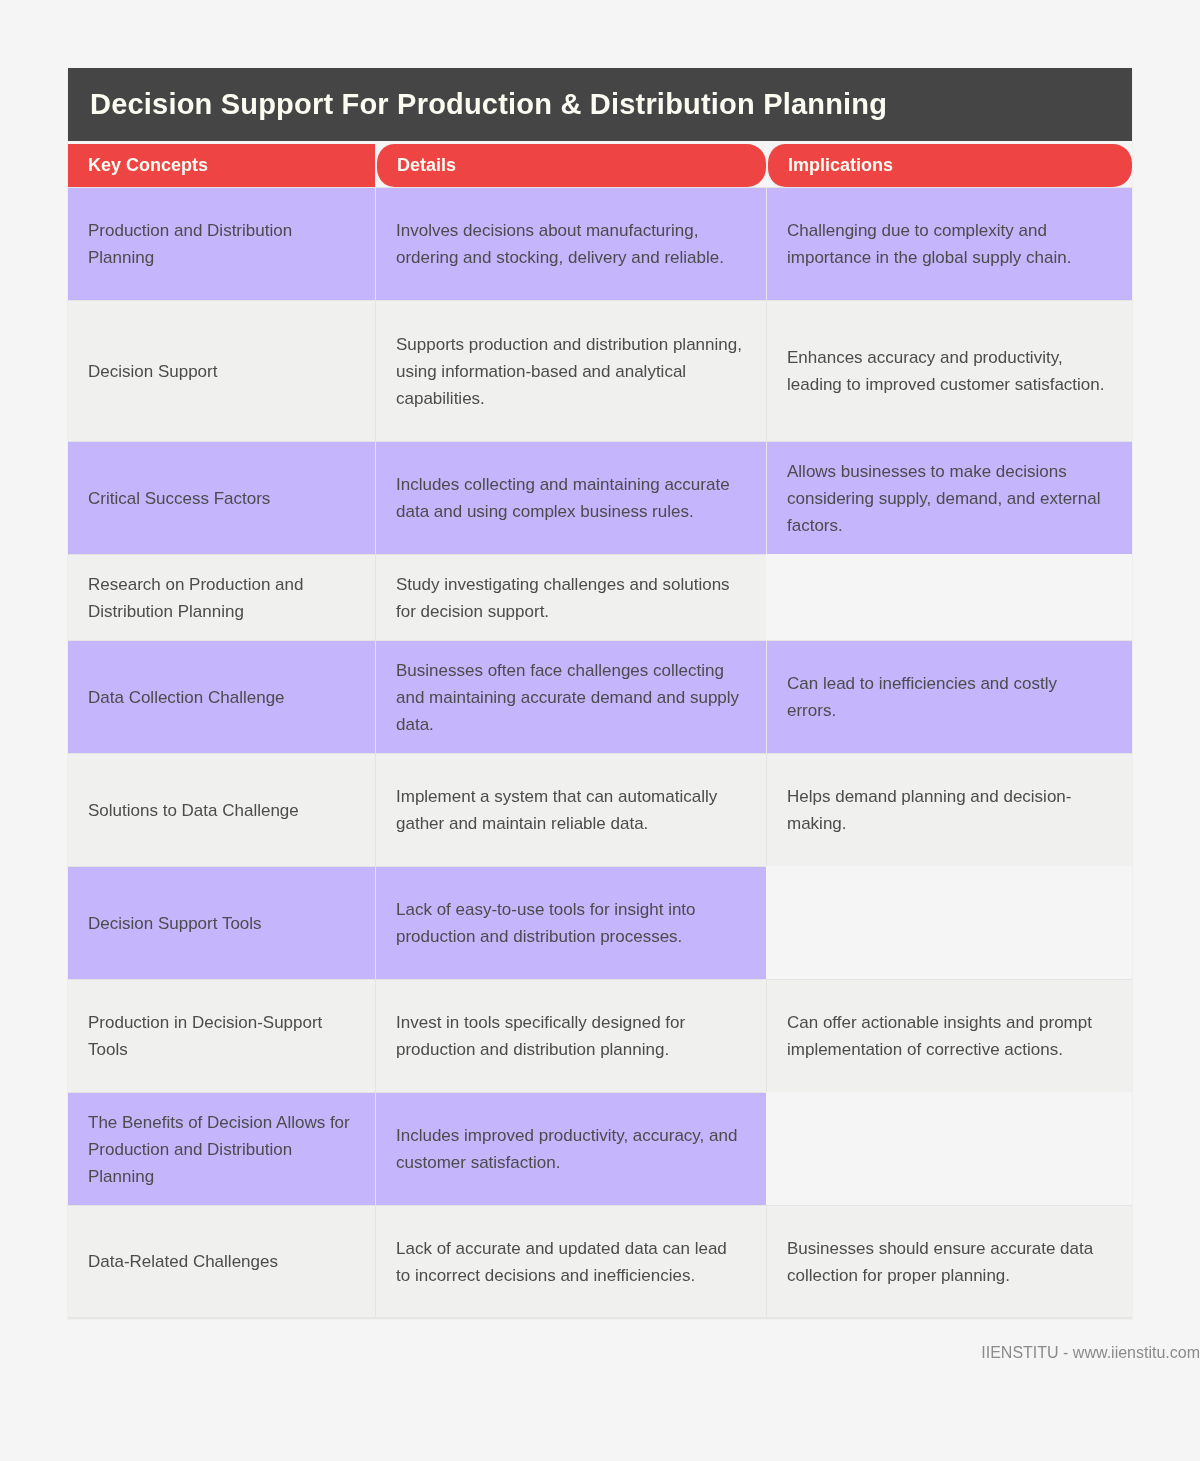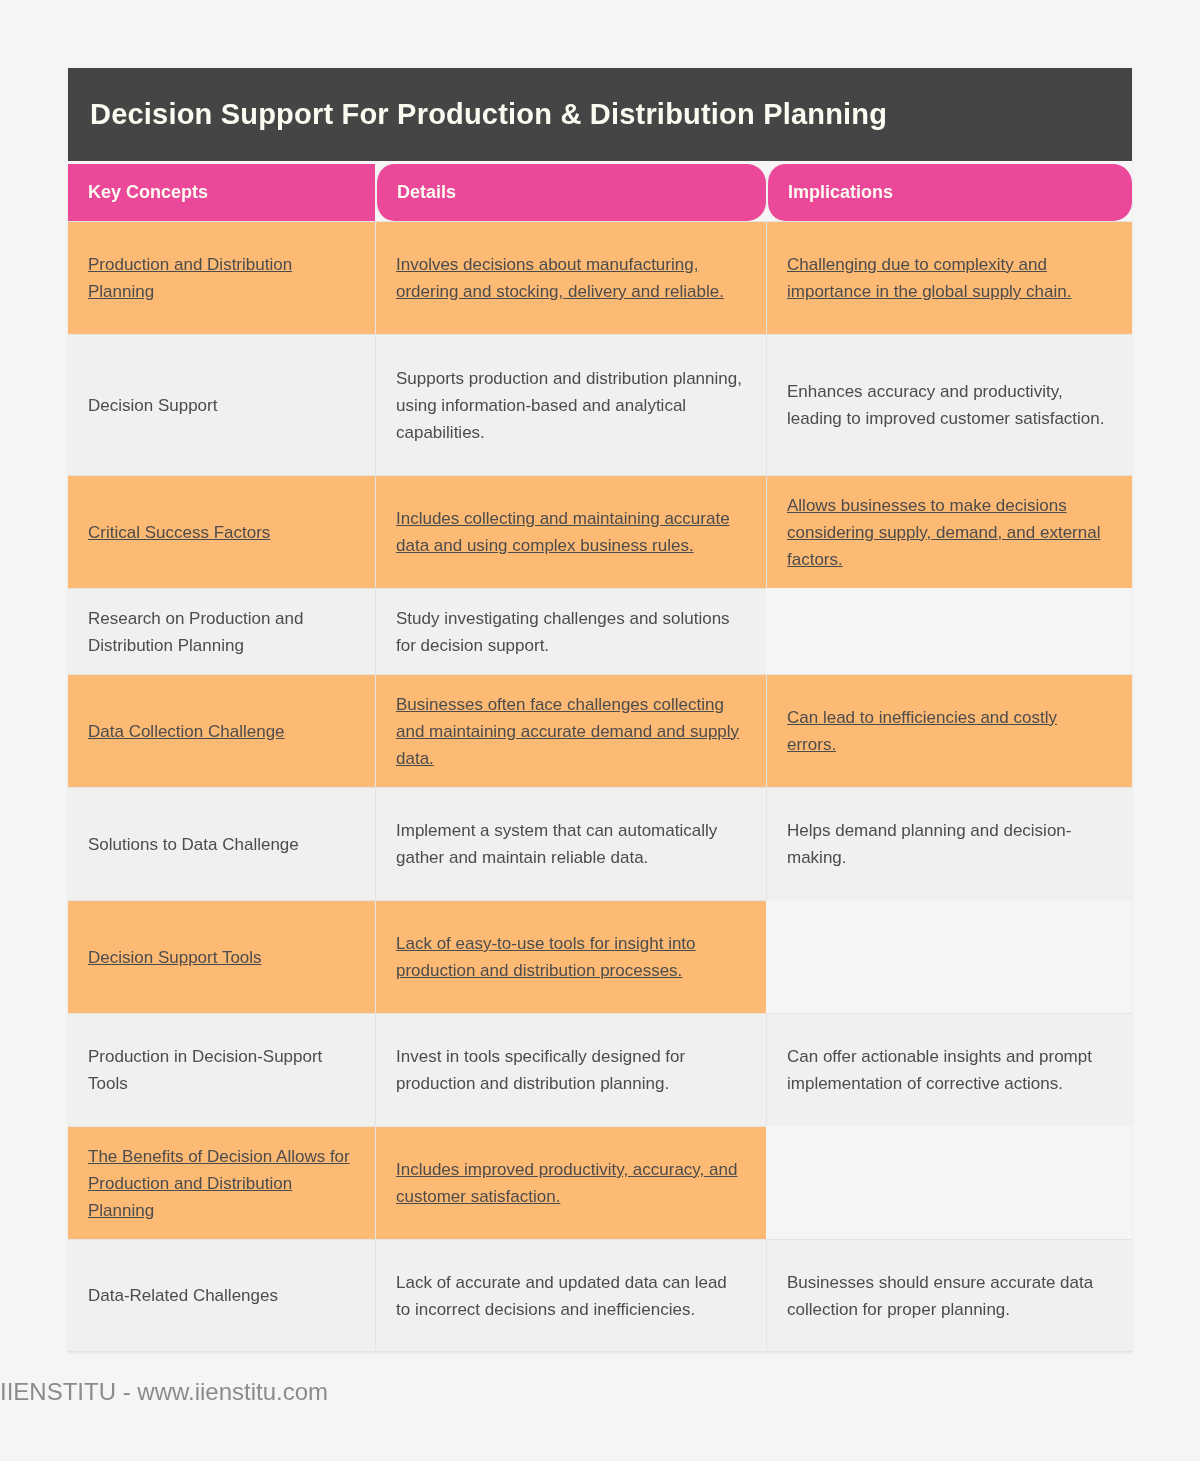--- a/index.html
+++ b/index.html
@@ -16,68 +16,68 @@
     box-shadow: 0 1px 2px rgba(0,0,0,0.08);
   }
 
   .title-bar {
     background: #454545;
     color: #fbfbf2;
     font-size: 29px;
     font-weight: bold;
     letter-spacing: 0.2px;
     padding: 0 22px;
-    height: 96px;
+    height: 76px;
     display: flex;
     align-items: center;
     border-bottom: 3px solid #f5f5f6;
   }
 
   .header-row { display: flex; }
   .header-cell {
-    background: #ec4899;
+    background: #ef4444;
     color: #fbfbf2;
     font-size: 18px;
     font-weight: bold;
     padding: 0 20px;
-    height: 57px;
+    height: 43px;
     display: flex;
     align-items: center;
   }
   .header-cell + .header-cell { border-left: 2px solid #f0f0f0; border-radius: 19px; }
 
   .col-1 { width: 307px; flex: 0 0 307px; }
   .col-2 { width: 391px; flex: 0 0 391px; }
   .col-3 { width: 366px; flex: 0 0 366px; }
 
   .row { display: flex; }
-  .row.odd  .cell { background: #fdba74; text-decoration: underline; }
+  .row.odd  .cell { background: #c4b5fd; }
   .row.even .cell { background: #f0f0ef; }
 
   .cell {
     color: #4d4c4c;
     font-size: 17px;
     line-height: 27px;
     padding: 15px 22px 15px 20px;
     display: flex;
     align-items: center;
     border-top: 1px solid #e4e4e4;
   }
   .cell + .cell { border-left: 1px solid #e4e4e4; }
   .row:last-child .cell { border-bottom: 1px solid #e4e4e4; }
   .cell span { display: block; }
   .cell.min3 { min-height: 113px; }
   .cell.min4 { min-height: 141px; }
   .cell.min2 { min-height: 86px; }
 
   .footer {
     margin-top: 26px;
-    text-align: left;
+    text-align: right;
     color: #8b8b8b;
-    font-size: 24px;
+    font-size: 16px;
   }
 </style>
 </head>
 <body>
 
 <div class="card">
 
   <div class="title-bar">Decision Support For Production &amp; Distribution Planning</div>
 
   <div class="header-row">

